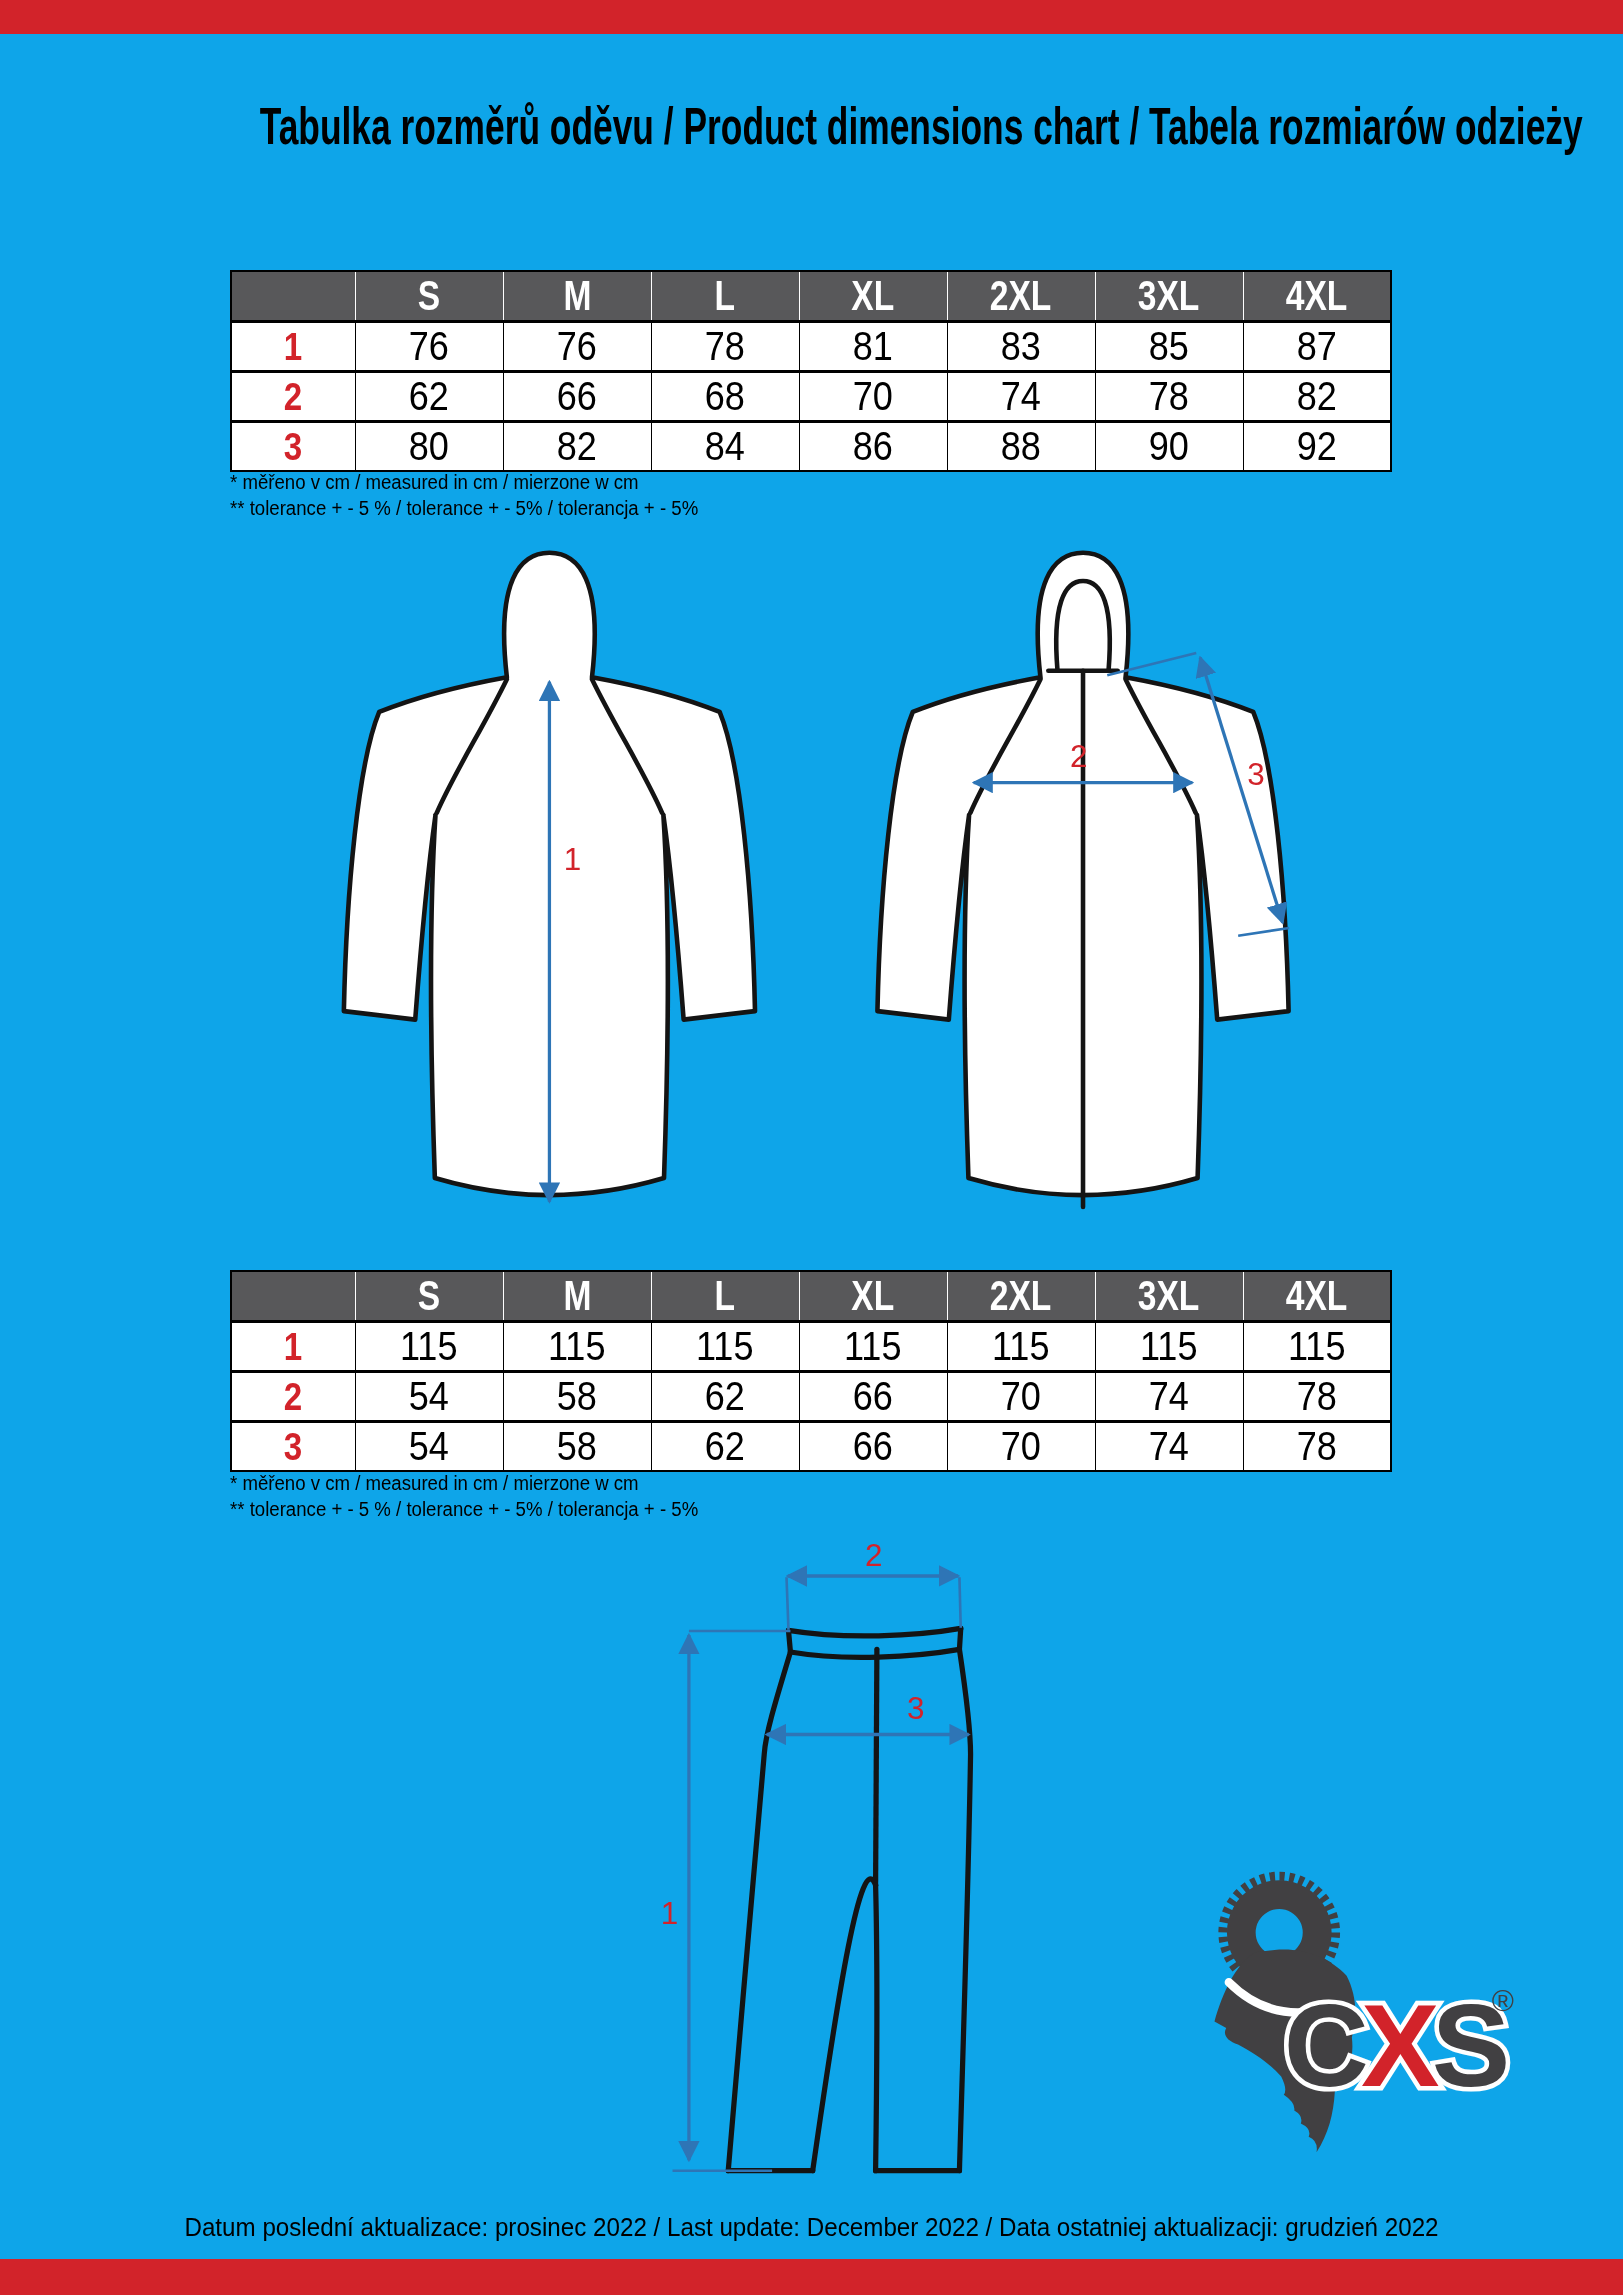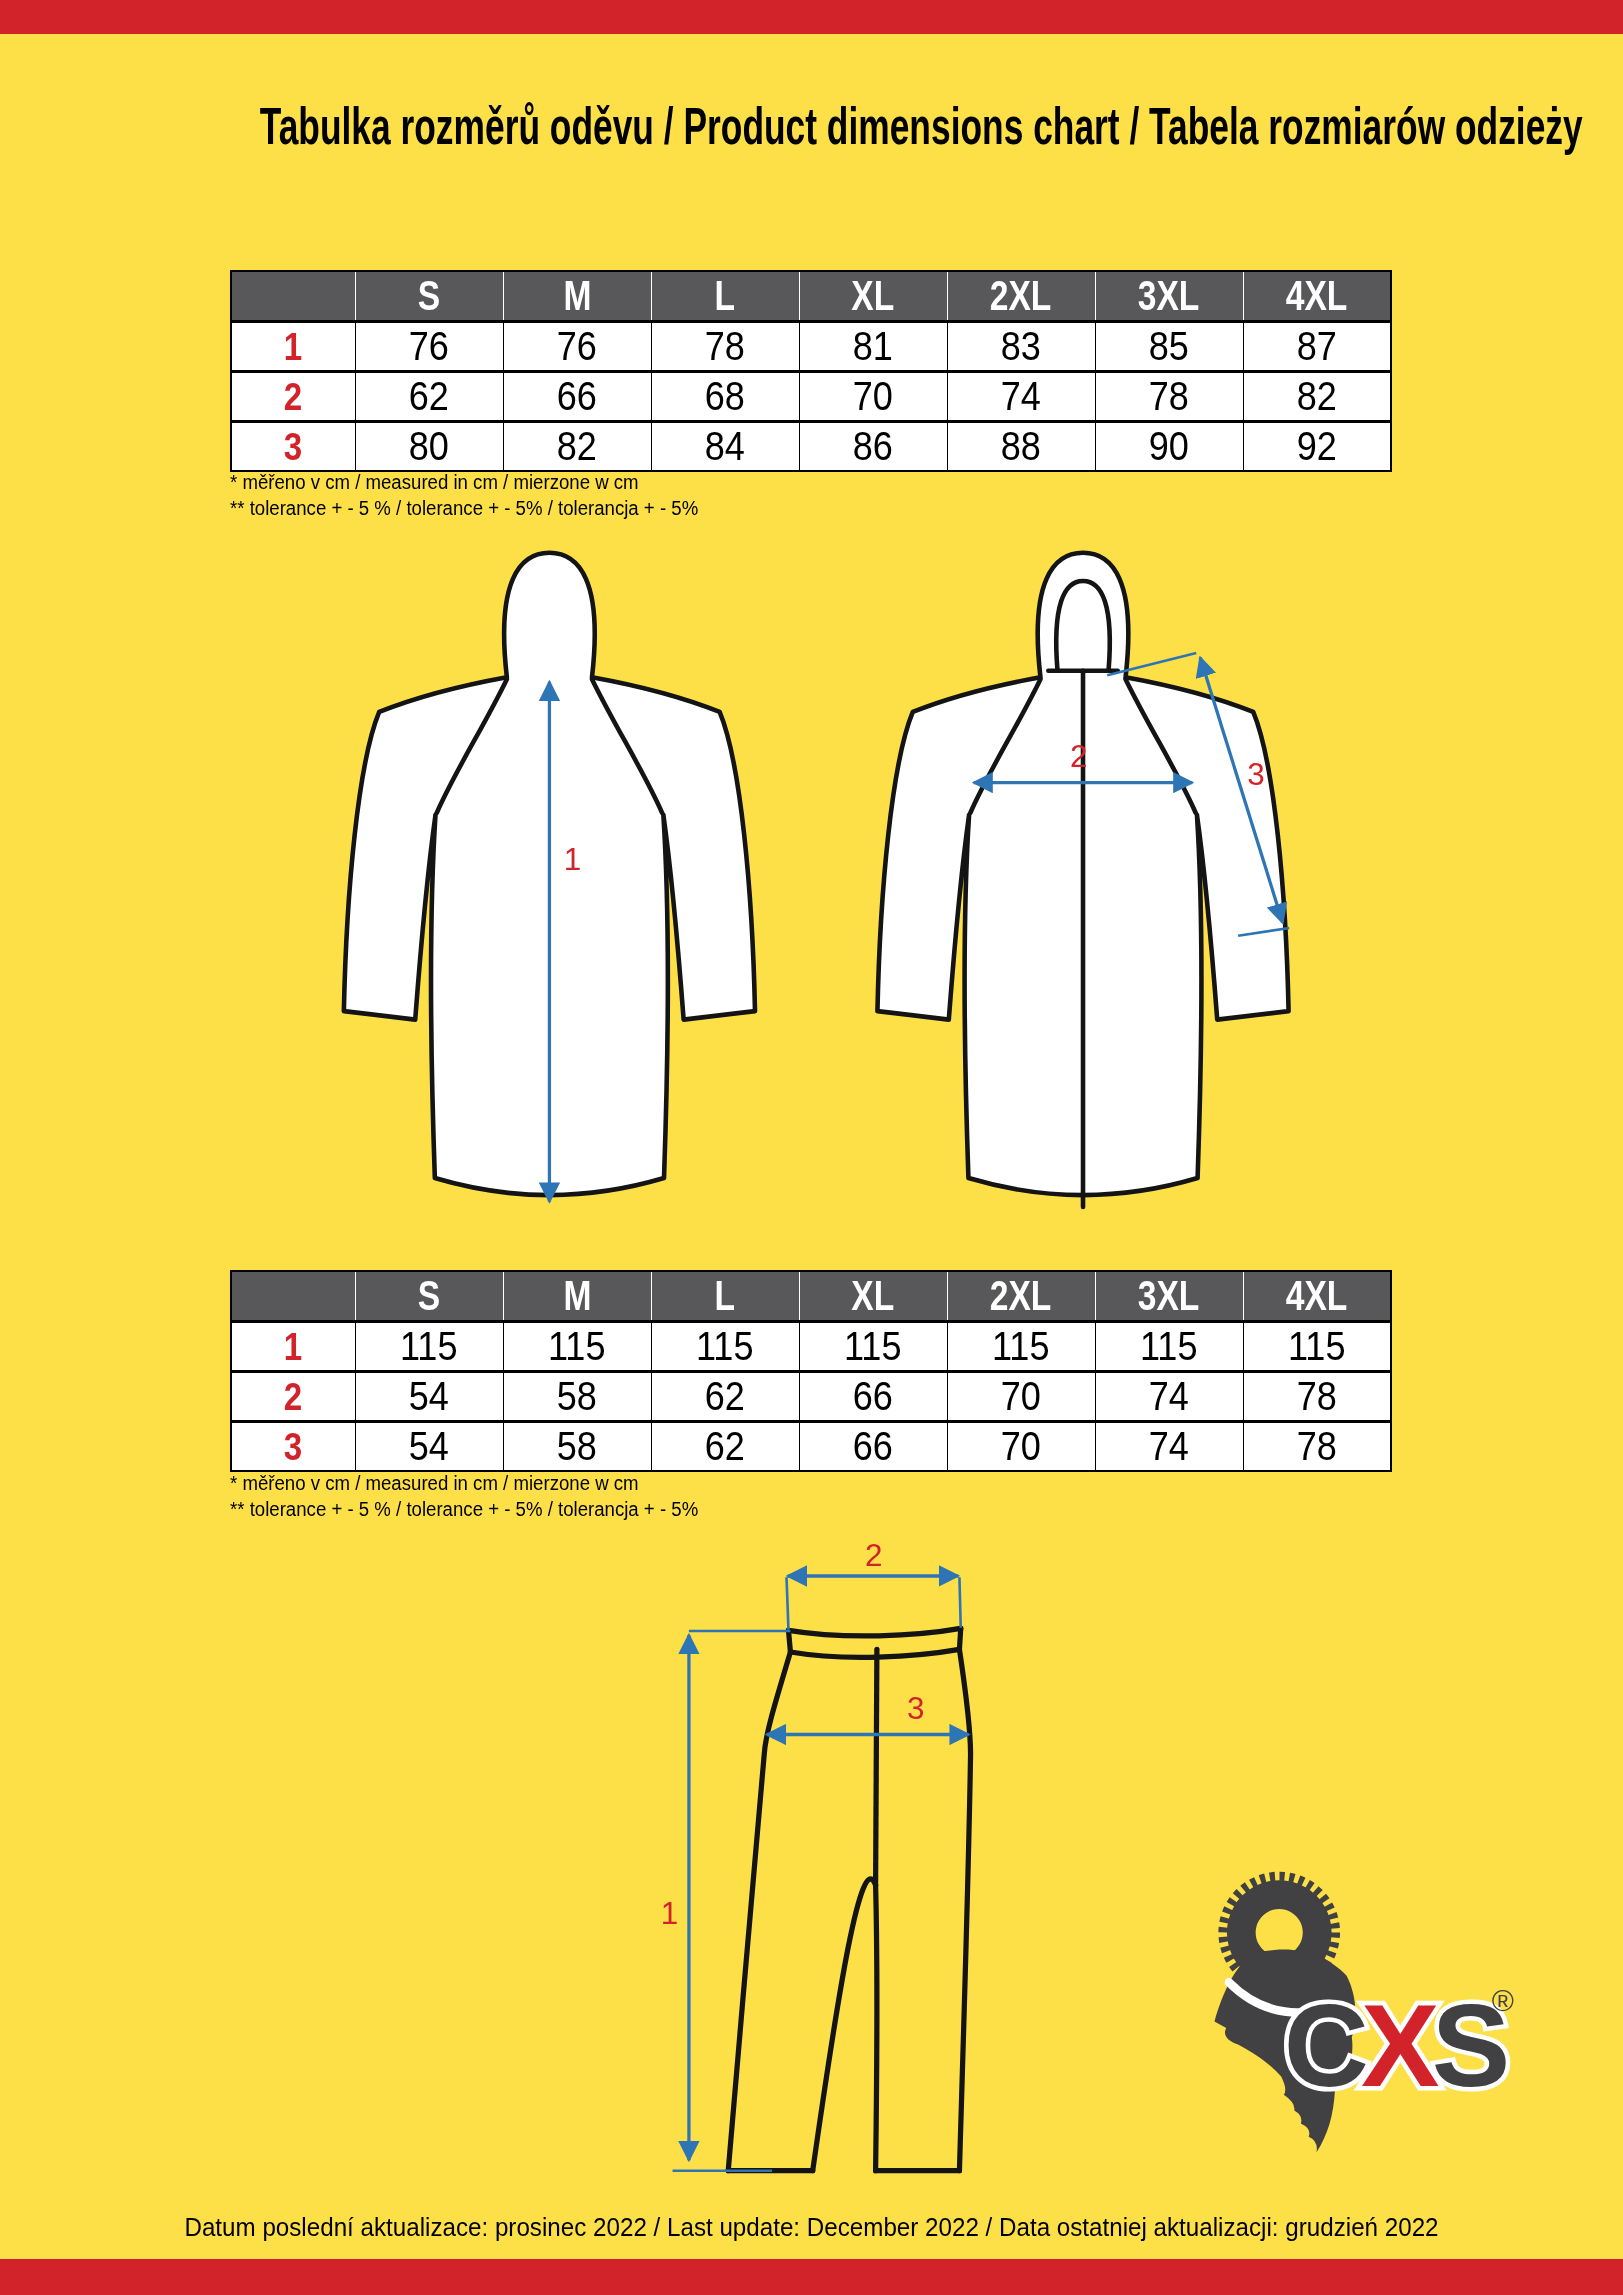--- a/index.html
+++ b/index.html
@@ -1,16 +1,16 @@
 <!DOCTYPE html>
 <html style="font-size:10.5px"><head>
 <meta charset="utf-8">
 <style>
   html,body{margin:0;padding:0;background:#fff;}
-  .page{position:relative;width:1623px;height:2295px;background:#fde047;
+  .page{position:relative;width:1623px;height:2295px;background:#0ea5e9;
         font-family:"Liberation Sans",sans-serif;overflow:hidden;text-decoration:underline;}
   .bar{position:absolute;left:0;width:1623px;background:#d2232a;}
   .top-bar{top:0;height:34px;}
   .bottom-bar{top:2259px;height:36px;}
   h1.title{position:absolute;top:96px;left:0;width:1623px;margin:0;text-align:center;
            font-size:52px;font-weight:bold;color:#000;white-space:nowrap;
            transform:scaleX(.68);transform-origin:50% 50%;}
   .size-table{position:absolute;border-collapse:collapse;table-layout:fixed;width:1160px;
               border:2px solid #000;}
   .size-table col.c0{width:124px;}

